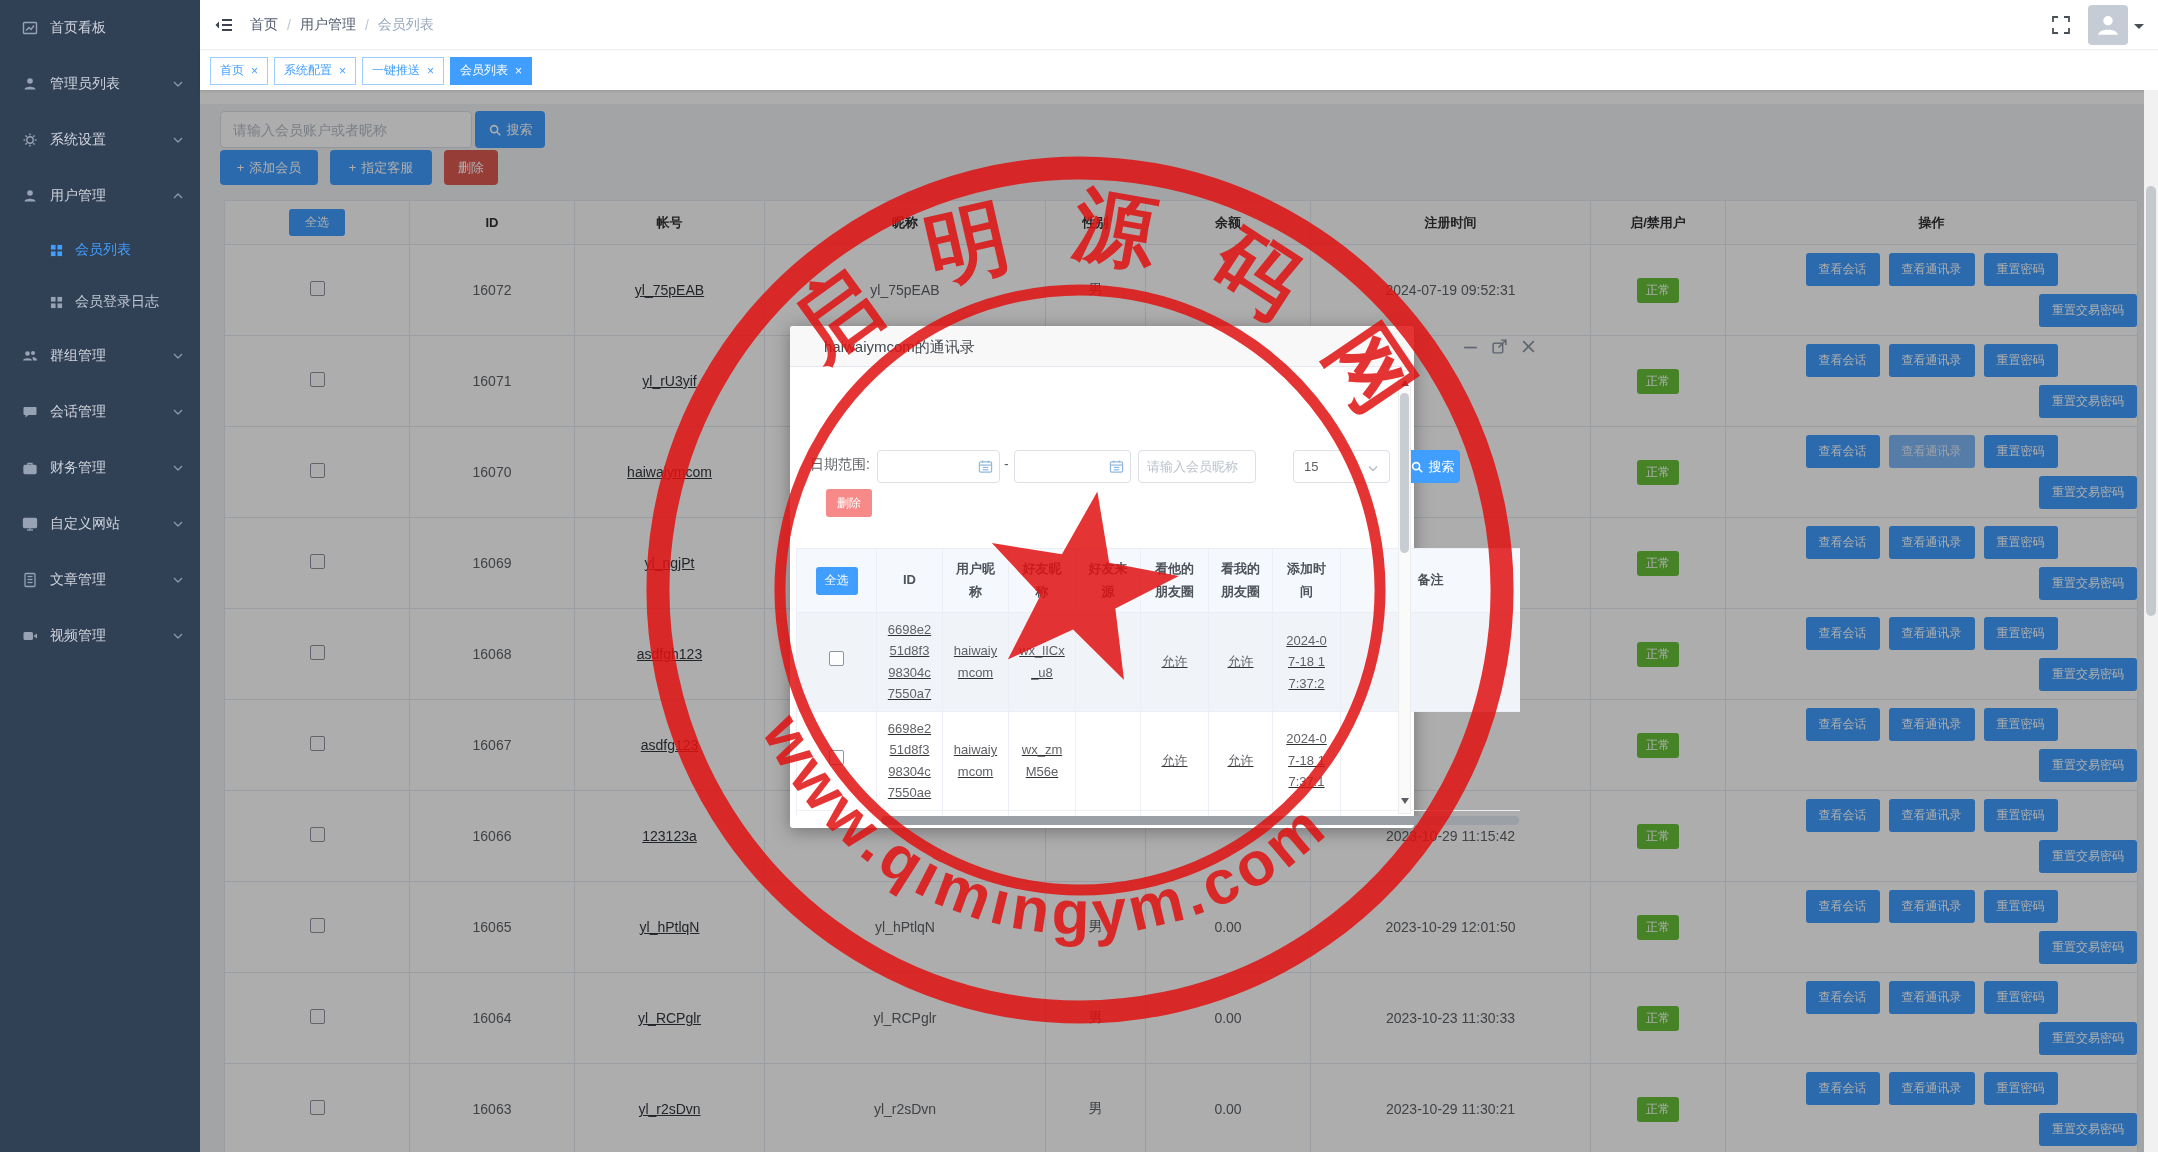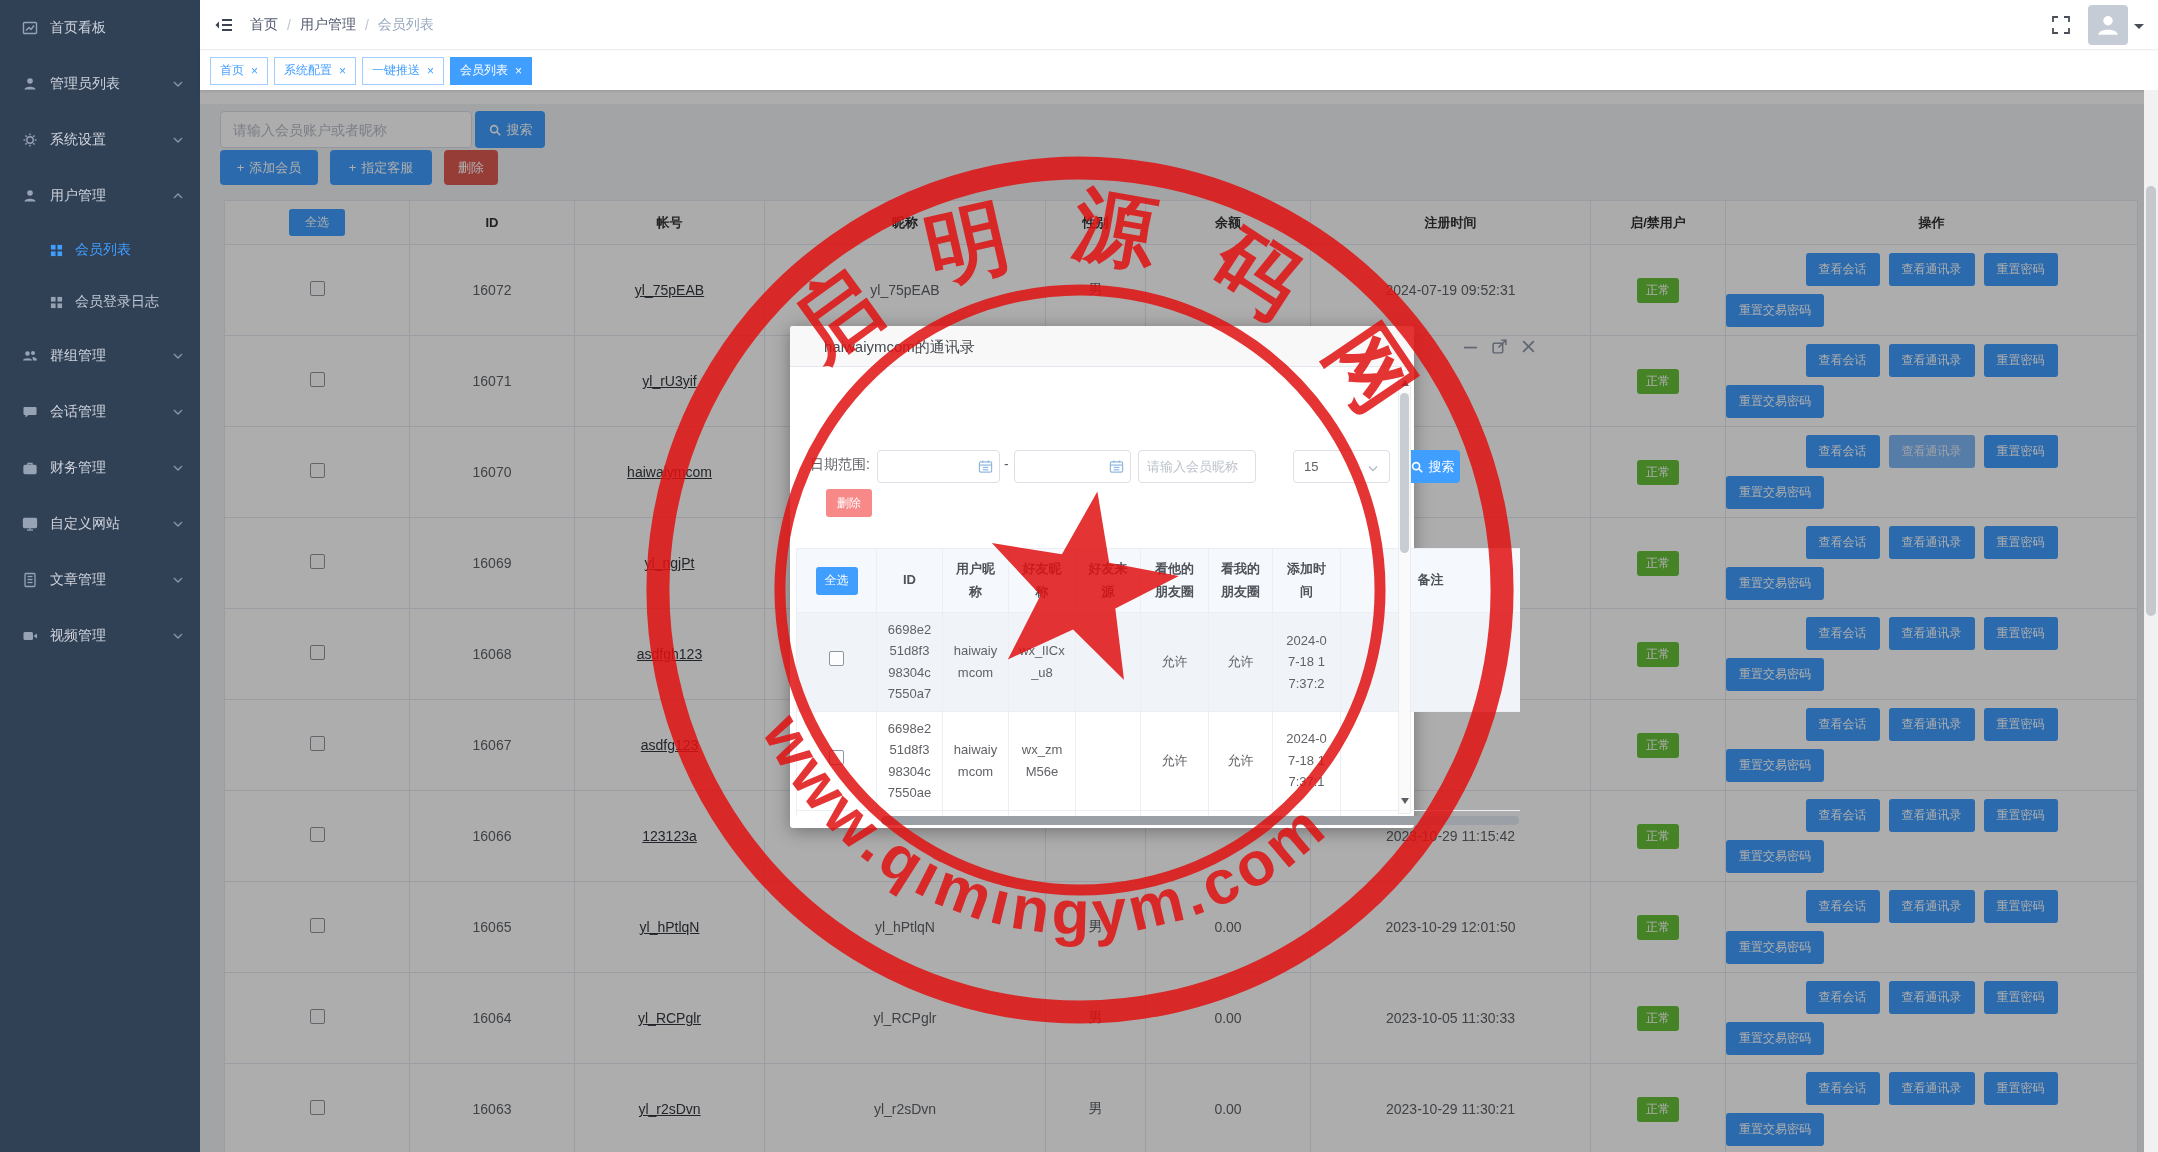--- a/index.html
+++ b/index.html
@@ -57,21 +57,21 @@
   table.main th, table.main td { border:1px solid #e4e7ed; text-align:center; vertical-align:middle; }
   table.main thead tr { height:44px; }
   table.main th { font-size:13px; font-weight:bold; color:#303133; background:#fcfcfc; }
   table.main tbody tr { height:91px; }
   table.main td { font-size:14px; color:#5f6368; }
   .selall { width:56px; height:27px; border-radius:3px; font-size:12px; }
   .cb { display:inline-block; width:15px; height:15px; border:1.6px solid #8f959e; border-radius:2px; background:#fdfdfd; cursor:pointer; }
   a.acct { color:#33383e; text-decoration:underline; cursor:pointer; }
   .badge { display:inline-block; background:#67c23a; color:#fff; font-size:12px; padding:4px 9px; border-radius:3px; cursor:pointer; }
   .act-line1 { display:flex; justify-content:center; gap:9px; }
-  .act-line2 { display:flex; justify-content:flex-start; margin-top:8px; }
+  .act-line2 { display:flex; justify-content:flex-end; margin-top:8px; }
   .abtn { background:#409eff; border:none; border-radius:3px; color:#fff; font-size:12px; padding:8px 13px; cursor:pointer; font-family:inherit; }
   .abtn.hl { background:#7fb8f8; color:#e8eef5; }
 
   
   .mask { position:absolute; left:200px; top:90px; width:1958px; height:1062px; background:rgba(0,0,0,0.32); z-index:40; }
 
   
   .page-scroll { position:absolute; right:0; top:90px; width:14px; height:1062px; background:#f1f1f1; z-index:45; }
   .page-scroll .thumb { position:absolute; left:2px; right:2px; top:96px; height:430px; background:#c5c9ce; border-radius:6px; }
 
@@ -93,21 +93,21 @@
   .d-select .val { flex:1; font-size:13px; color:#606266; }
   .d-select .car { width:12px; height:12px; }
   .dlg-search { position:absolute; left:614px; top:124px; width:56px; height:33px; border-radius:4px 4px 4px 4px; }
   .dlg-del { position:absolute; left:36px; top:163px; width:46px; height:28px; background:#f78989; border:none; border-radius:3px; color:#fff; font-size:12px; cursor:pointer; font-family:inherit; }
 
   .dlg-table-clip { position:absolute; left:6px; top:222px; width:724px; height:268px; overflow:hidden; }
   table.dlg { border-collapse:collapse; table-layout:fixed; width:724px; }
   table.dlg th, table.dlg td { border:1px solid #ebeef5; text-align:center; vertical-align:middle; word-break:break-all; padding:6px 10px; }
   table.dlg thead tr { height:64px; }
   table.dlg th { font-size:13px; color:#4e535a; font-weight:bold; background:#f5f9fd; line-height:1.7; }
-  table.dlg tbody tr { height:97px; }
+  table.dlg tbody tr { height:97px;text-decoration:underline; }
   table.dlg td { font-size:13px; color:#606266; line-height:1.65; }
   table.dlg tbody tr.striped { background:#f0f4f9; }
   .selall-sm { width:42px; height:28px; border-radius:3px; font-size:12px; }
 
   .dlg-vscroll { position:absolute; right:3px; top:44px; width:13px; height:444px; background:#fafafa; border:1px solid #ececec; }
   .dlg-vscroll .vthumb { position:absolute; left:1px; width:9px; top:22px; height:160px; background:#c8cdd4; border-radius:5px; }
   .tri-up { position:absolute; left:2px; top:5px; width:0; height:0; border:4px solid transparent; border-bottom:6px solid #5a5f66; }
   .tri-down { position:absolute; left:2px; bottom:5px; width:0; height:0; border:4px solid transparent; border-top:6px solid #5a5f66; }
   .dlg-hscroll { position:absolute; left:3px; bottom:3px; height:9px; width:728px; }
   .dlg-hscroll .hthumb { position:absolute; left:88px; right:2px; top:0; height:9px; background:#9aa0a6; border-radius:5px; }
@@ -557,21 +557,21 @@
               </div>
             </td>
           </tr>
           <tr>
             <td><span class="cb"></span></td>
             <td>16064</td>
             <td><a class="acct">yl_RCPglr</a></td>
             <td>yl_RCPglr</td>
             <td>男</td>
             <td>0.00</td>
-            <td>2023-10-05 11:30:33</td>
+            <td>2023-10-23 11:30:33</td>
             <td><span class="badge">正常</span></td>
             <td>
               <div class="act-line1">
                 <button class="abtn">查看会话</button>
                 <button class="abtn">查看通讯录</button>
                 <button class="abtn">重置密码</button>
               </div>
               <div class="act-line2">
                 <button class="abtn">重置交易密码</button>
               </div>

